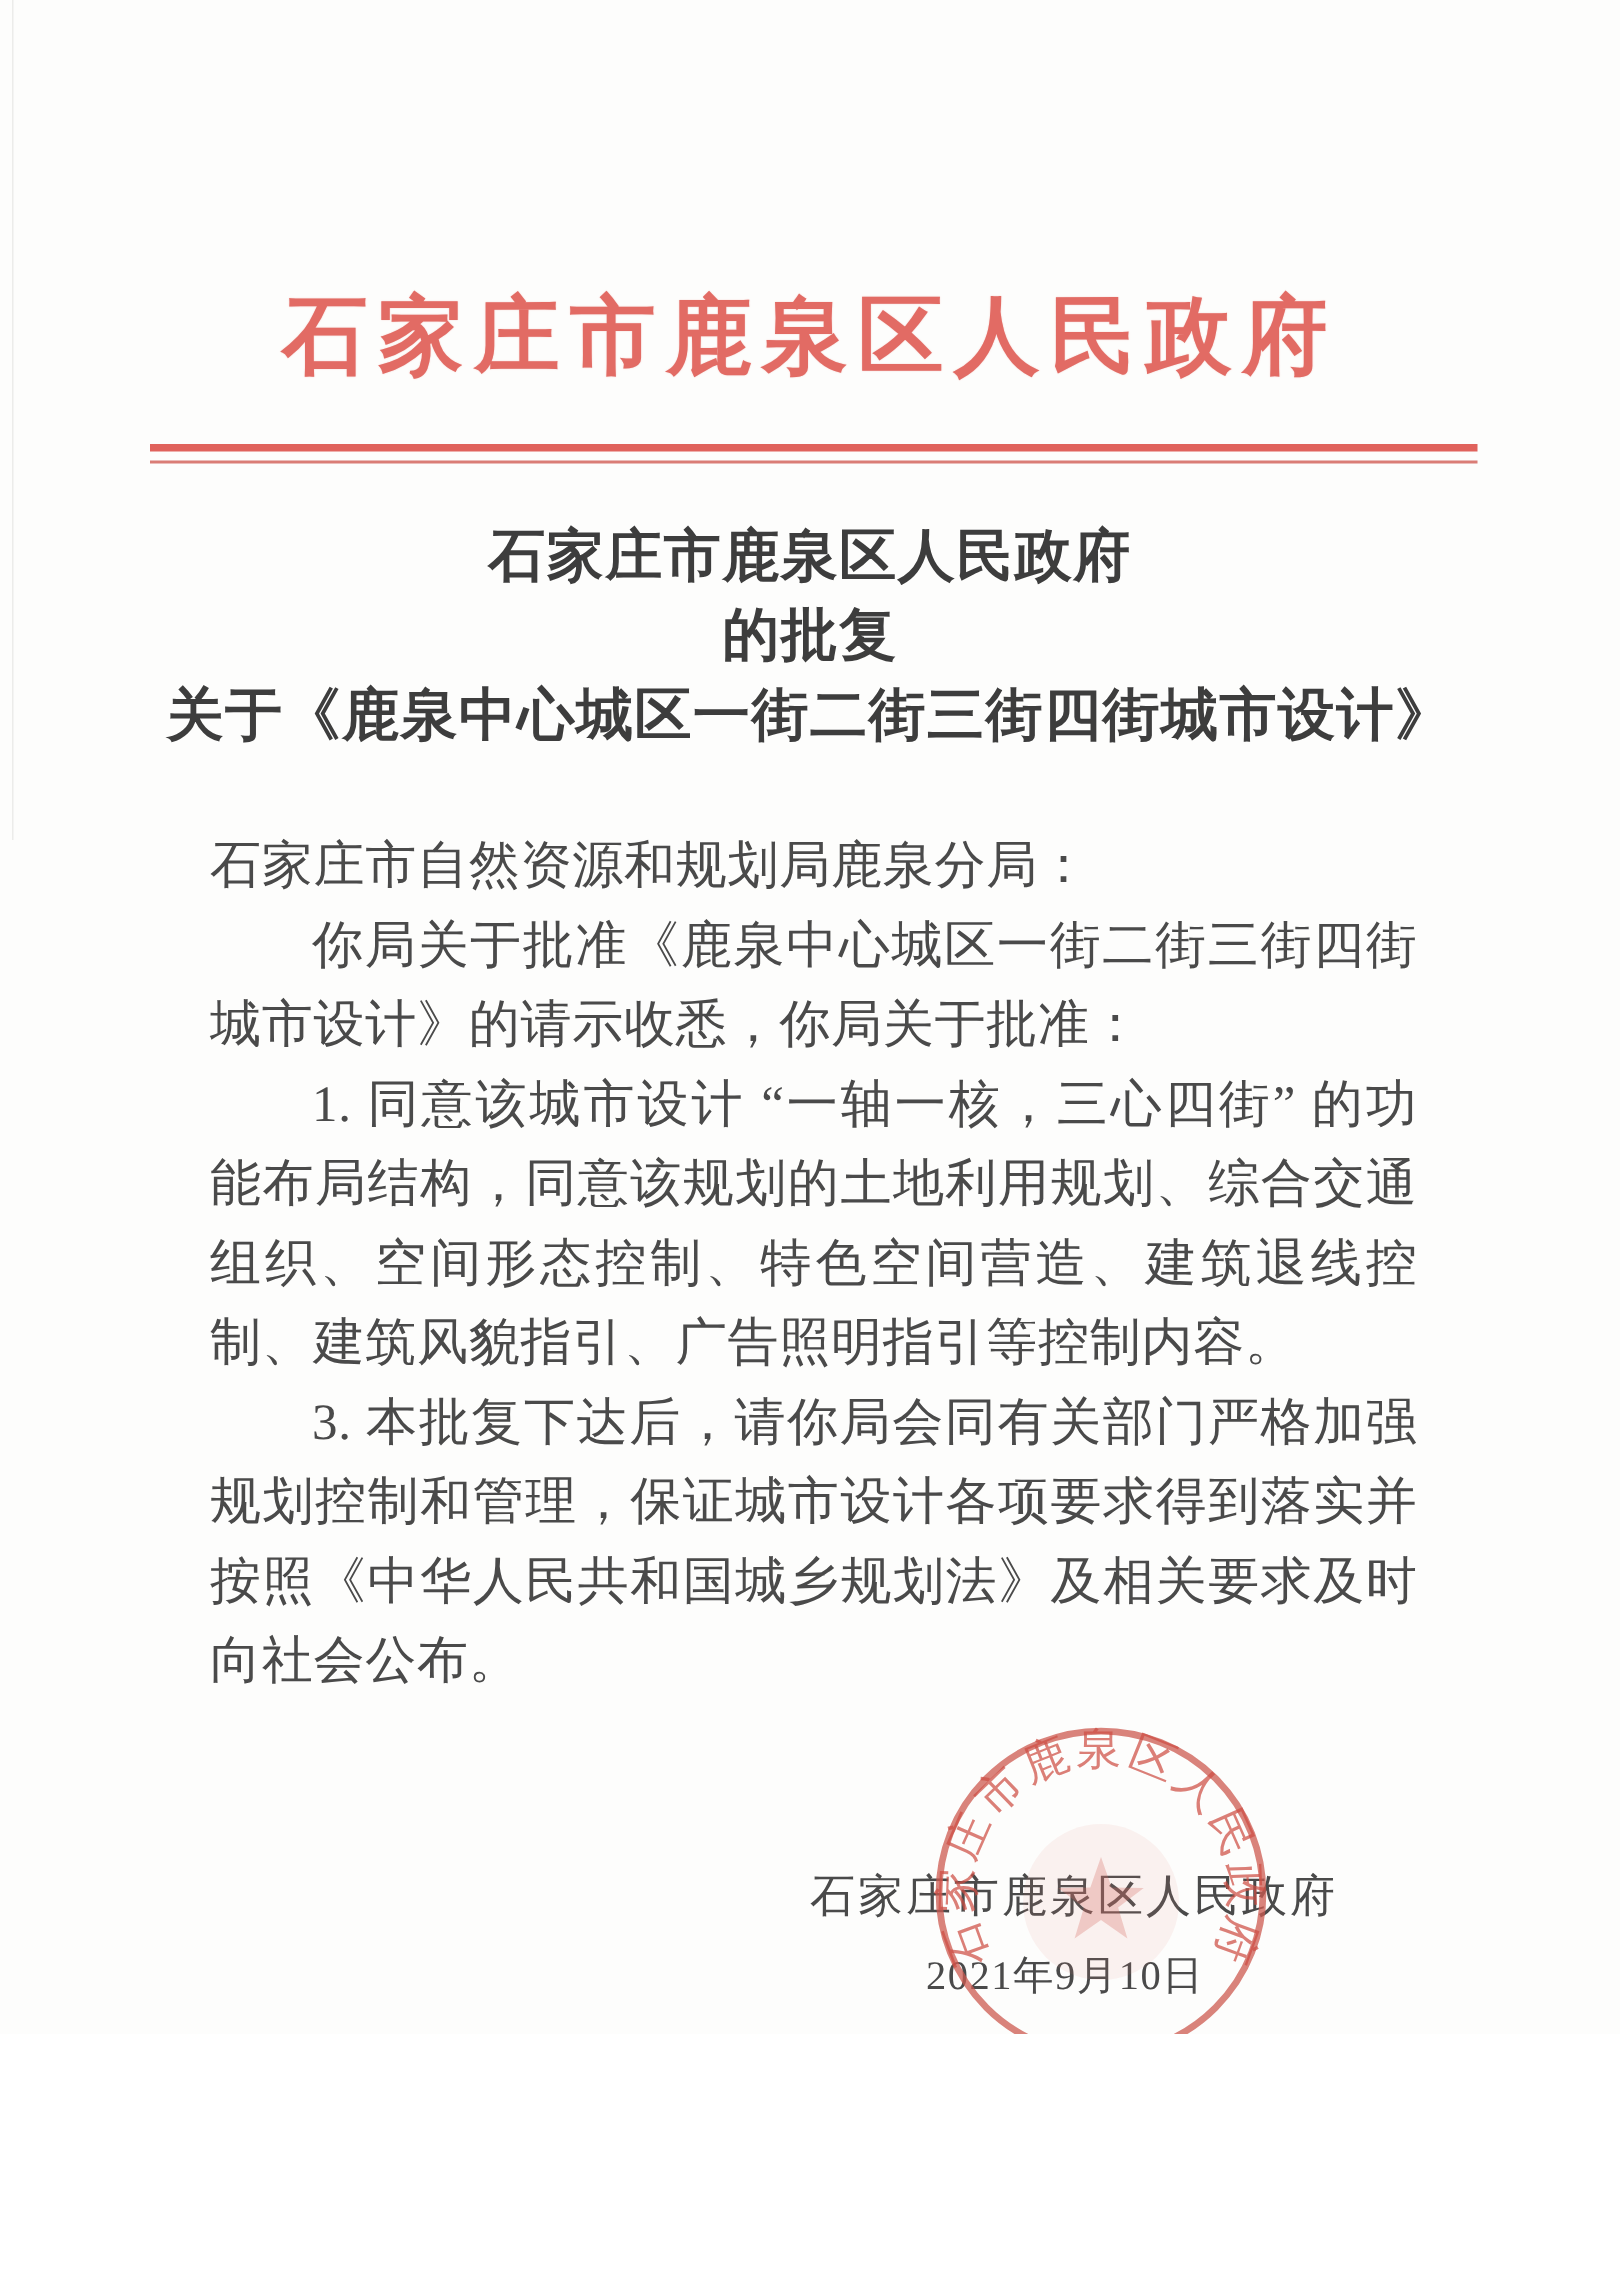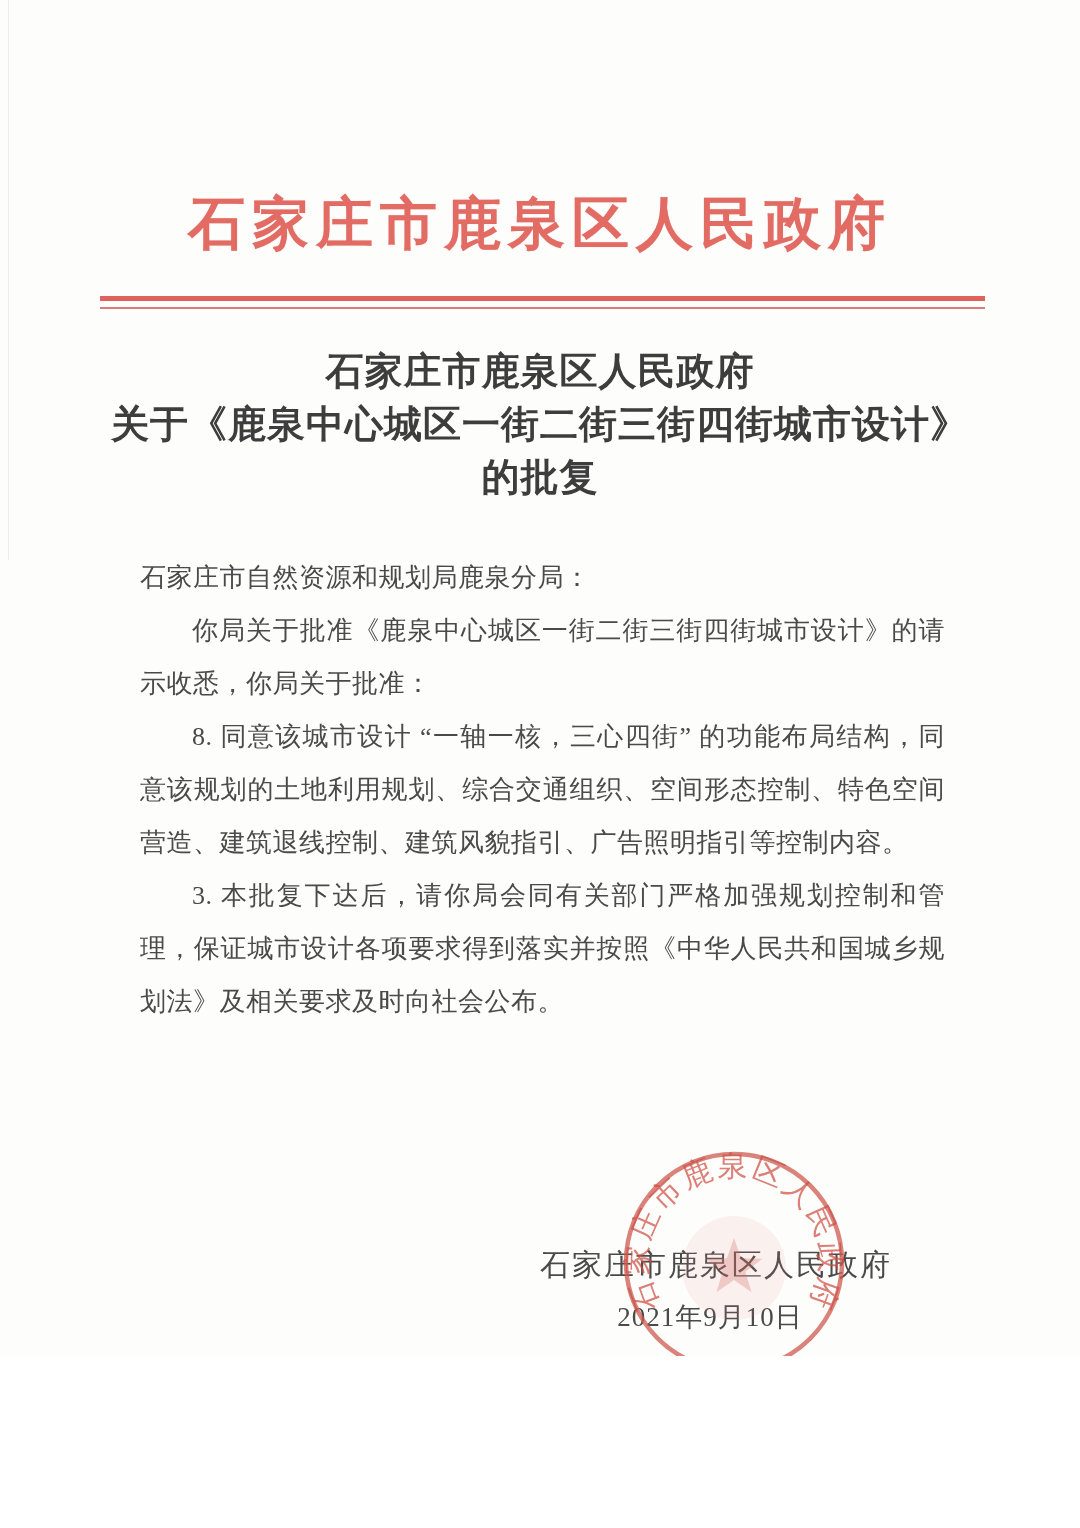--- a/index.html
+++ b/index.html
@@ -55,21 +55,21 @@
     line-height: 53px;
     letter-spacing: 1px;
   }
 
   
   .doc-body {
     position: absolute;
     left: 140px; top: 551px;
     width: 805px;
     color: #4a4a4a;
-    font-size: 26px;
+    font-size: 34px;
     line-height: 53px;
     text-align: justify;
     letter-spacing: 0.5px;
   }
   .doc-body p { margin: 0; }
   .doc-body p.indent { text-indent: 2em; }
 
   
   .signature {
     position: absolute;
@@ -101,28 +101,28 @@
   <div class="letterhead">石家庄市鹿泉区人民政府</div>
 
   <div class="rule-wrap">
     <div class="rule-thick"></div>
     <div class="rule-gap"></div>
     <div class="rule-thin"></div>
   </div>
 
   <div class="doc-title">
     <div>石家庄市鹿泉区人民政府</div>
+    <div>的批复</div>
     <div>关于《鹿泉中心城区一街二街三街四街城市设计》</div>
-    <div>的批复</div>
   </div>
 
   <div class="doc-body">
     <p>石家庄市自然资源和规划局鹿泉分局：</p>
     <p class="indent">你局关于批准《鹿泉中心城区一街二街三街四街城市设计》的请示收悉，你局关于批准：</p>
-    <p class="indent">8. 同意该城市设计 “一轴一核，三心四街”  的功能布局结构，同意该规划的土地利用规划、综合交通组织、空间形态控制、特色空间营造、建筑退线控制、建筑风貌指引、广告照明指引等控制内容。</p>
+    <p class="indent">1. 同意该城市设计 “一轴一核，三心四街”  的功能布局结构，同意该规划的土地利用规划、综合交通组织、空间形态控制、特色空间营造、建筑退线控制、建筑风貌指引、广告照明指引等控制内容。</p>
     <p class="indent">3. 本批复下达后，请你局会同有关部门严格加强规划控制和管理，保证城市设计各项要求得到落实并按照《中华人民共和国城乡规划法》及相关要求及时向社会公布。</p>
   </div>
 
   <div class="signature">
     <div class="sig-org">石家庄市鹿泉区人民政府</div>
     <div class="sig-date">2021年9月10日</div>
   </div>
 
   <svg class="seal" viewBox="0 0 226 226" xmlns="http://www.w3.org/2000/svg">
 

